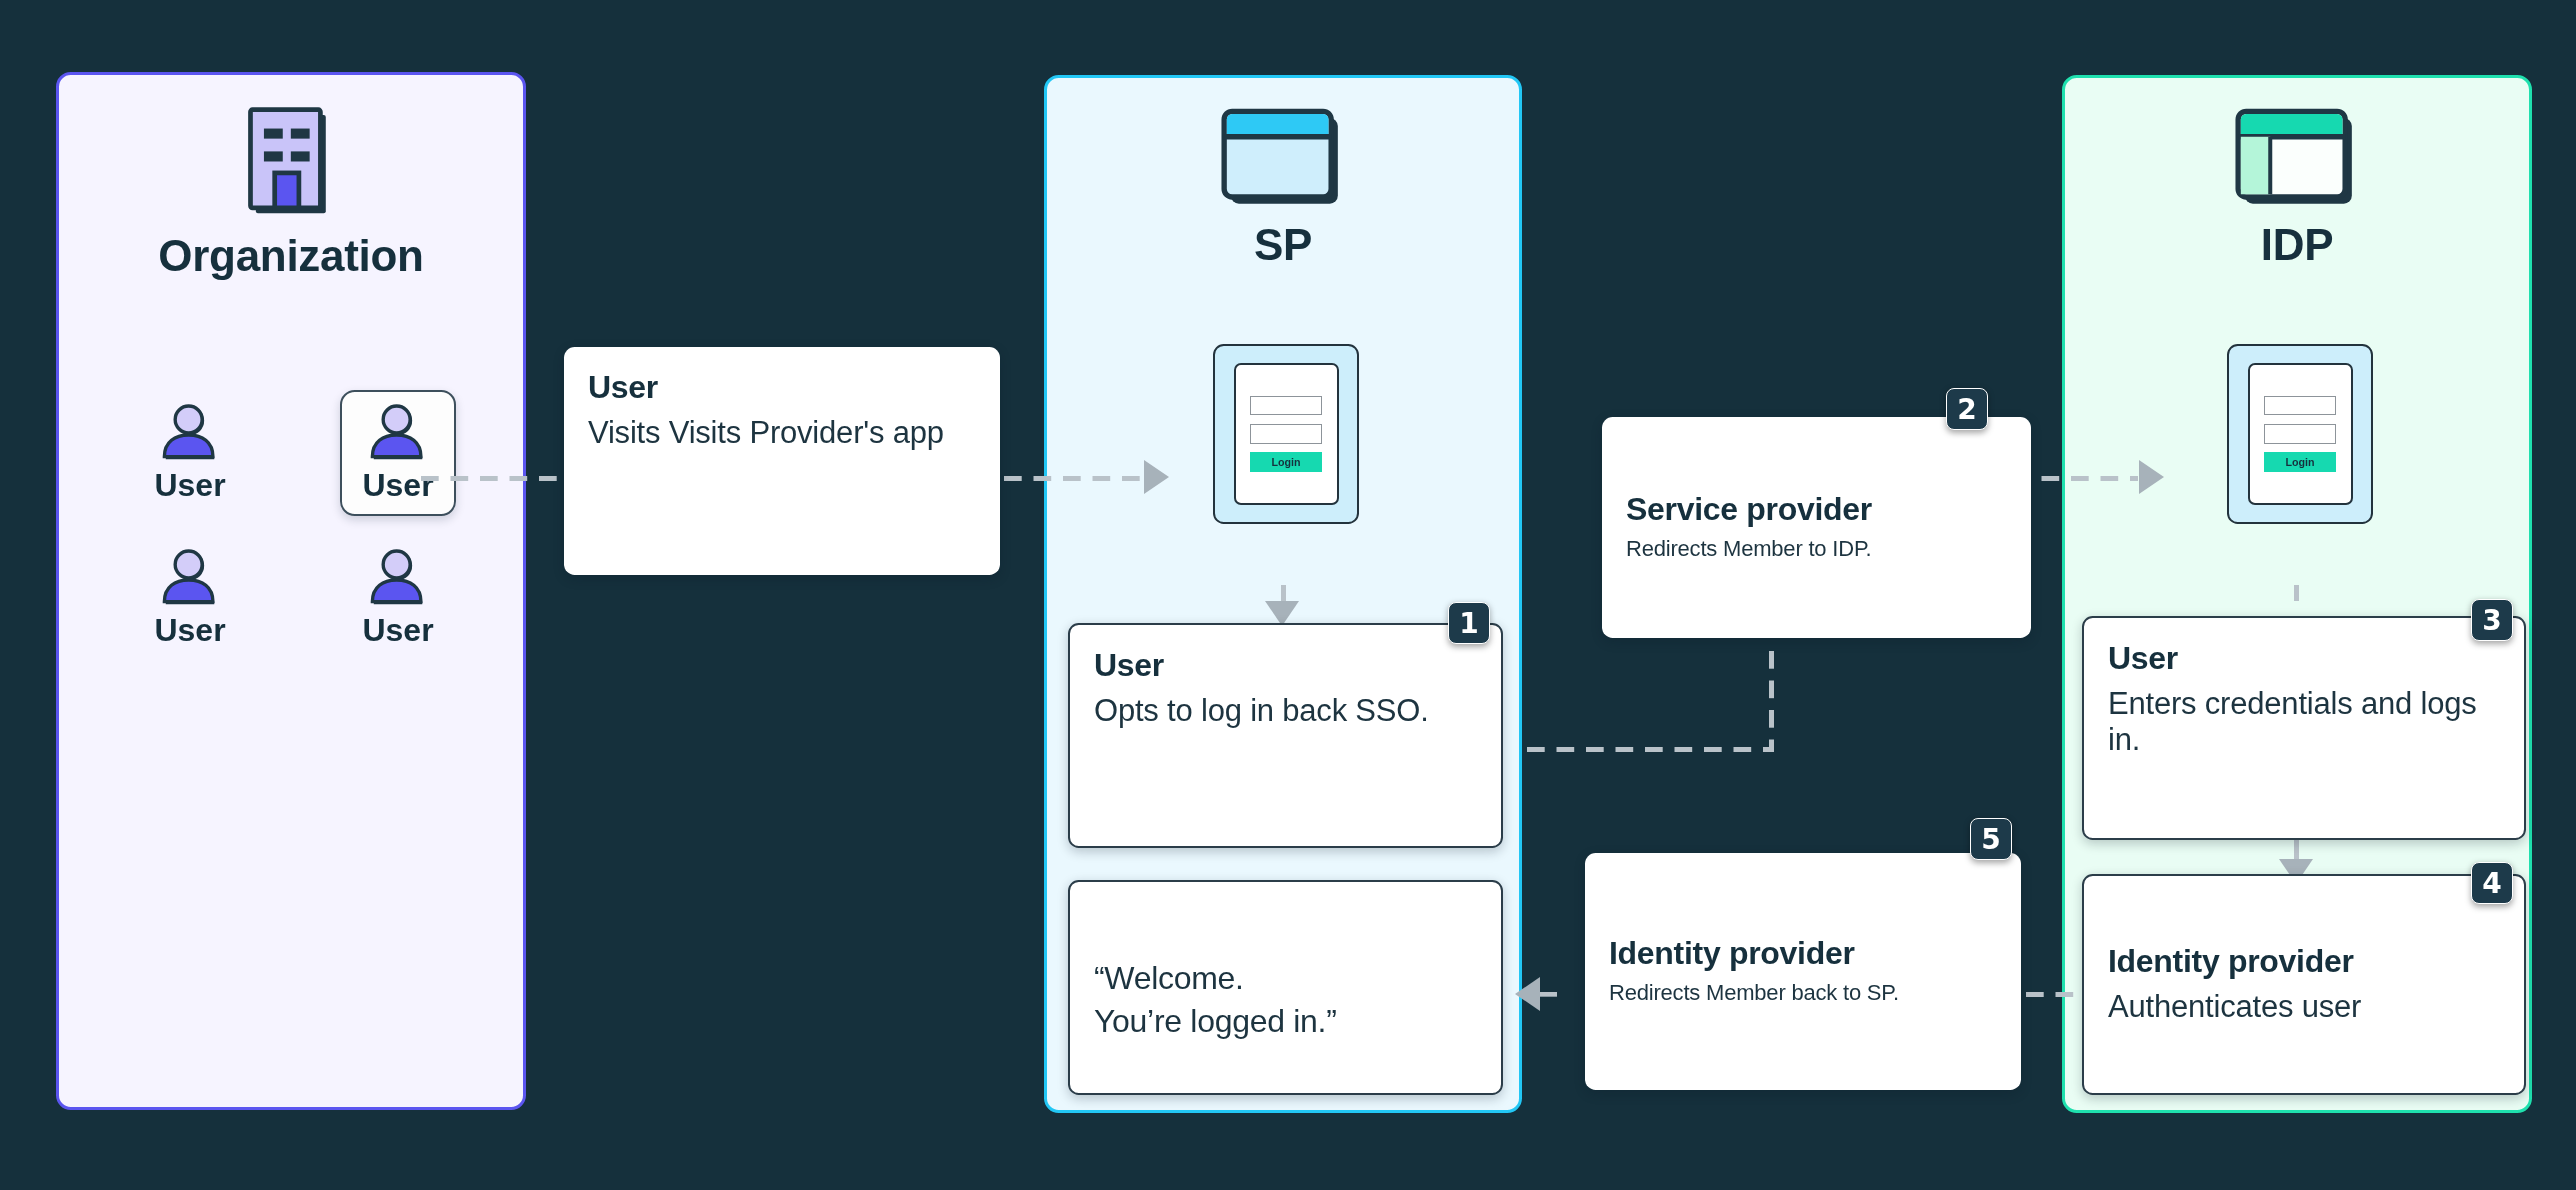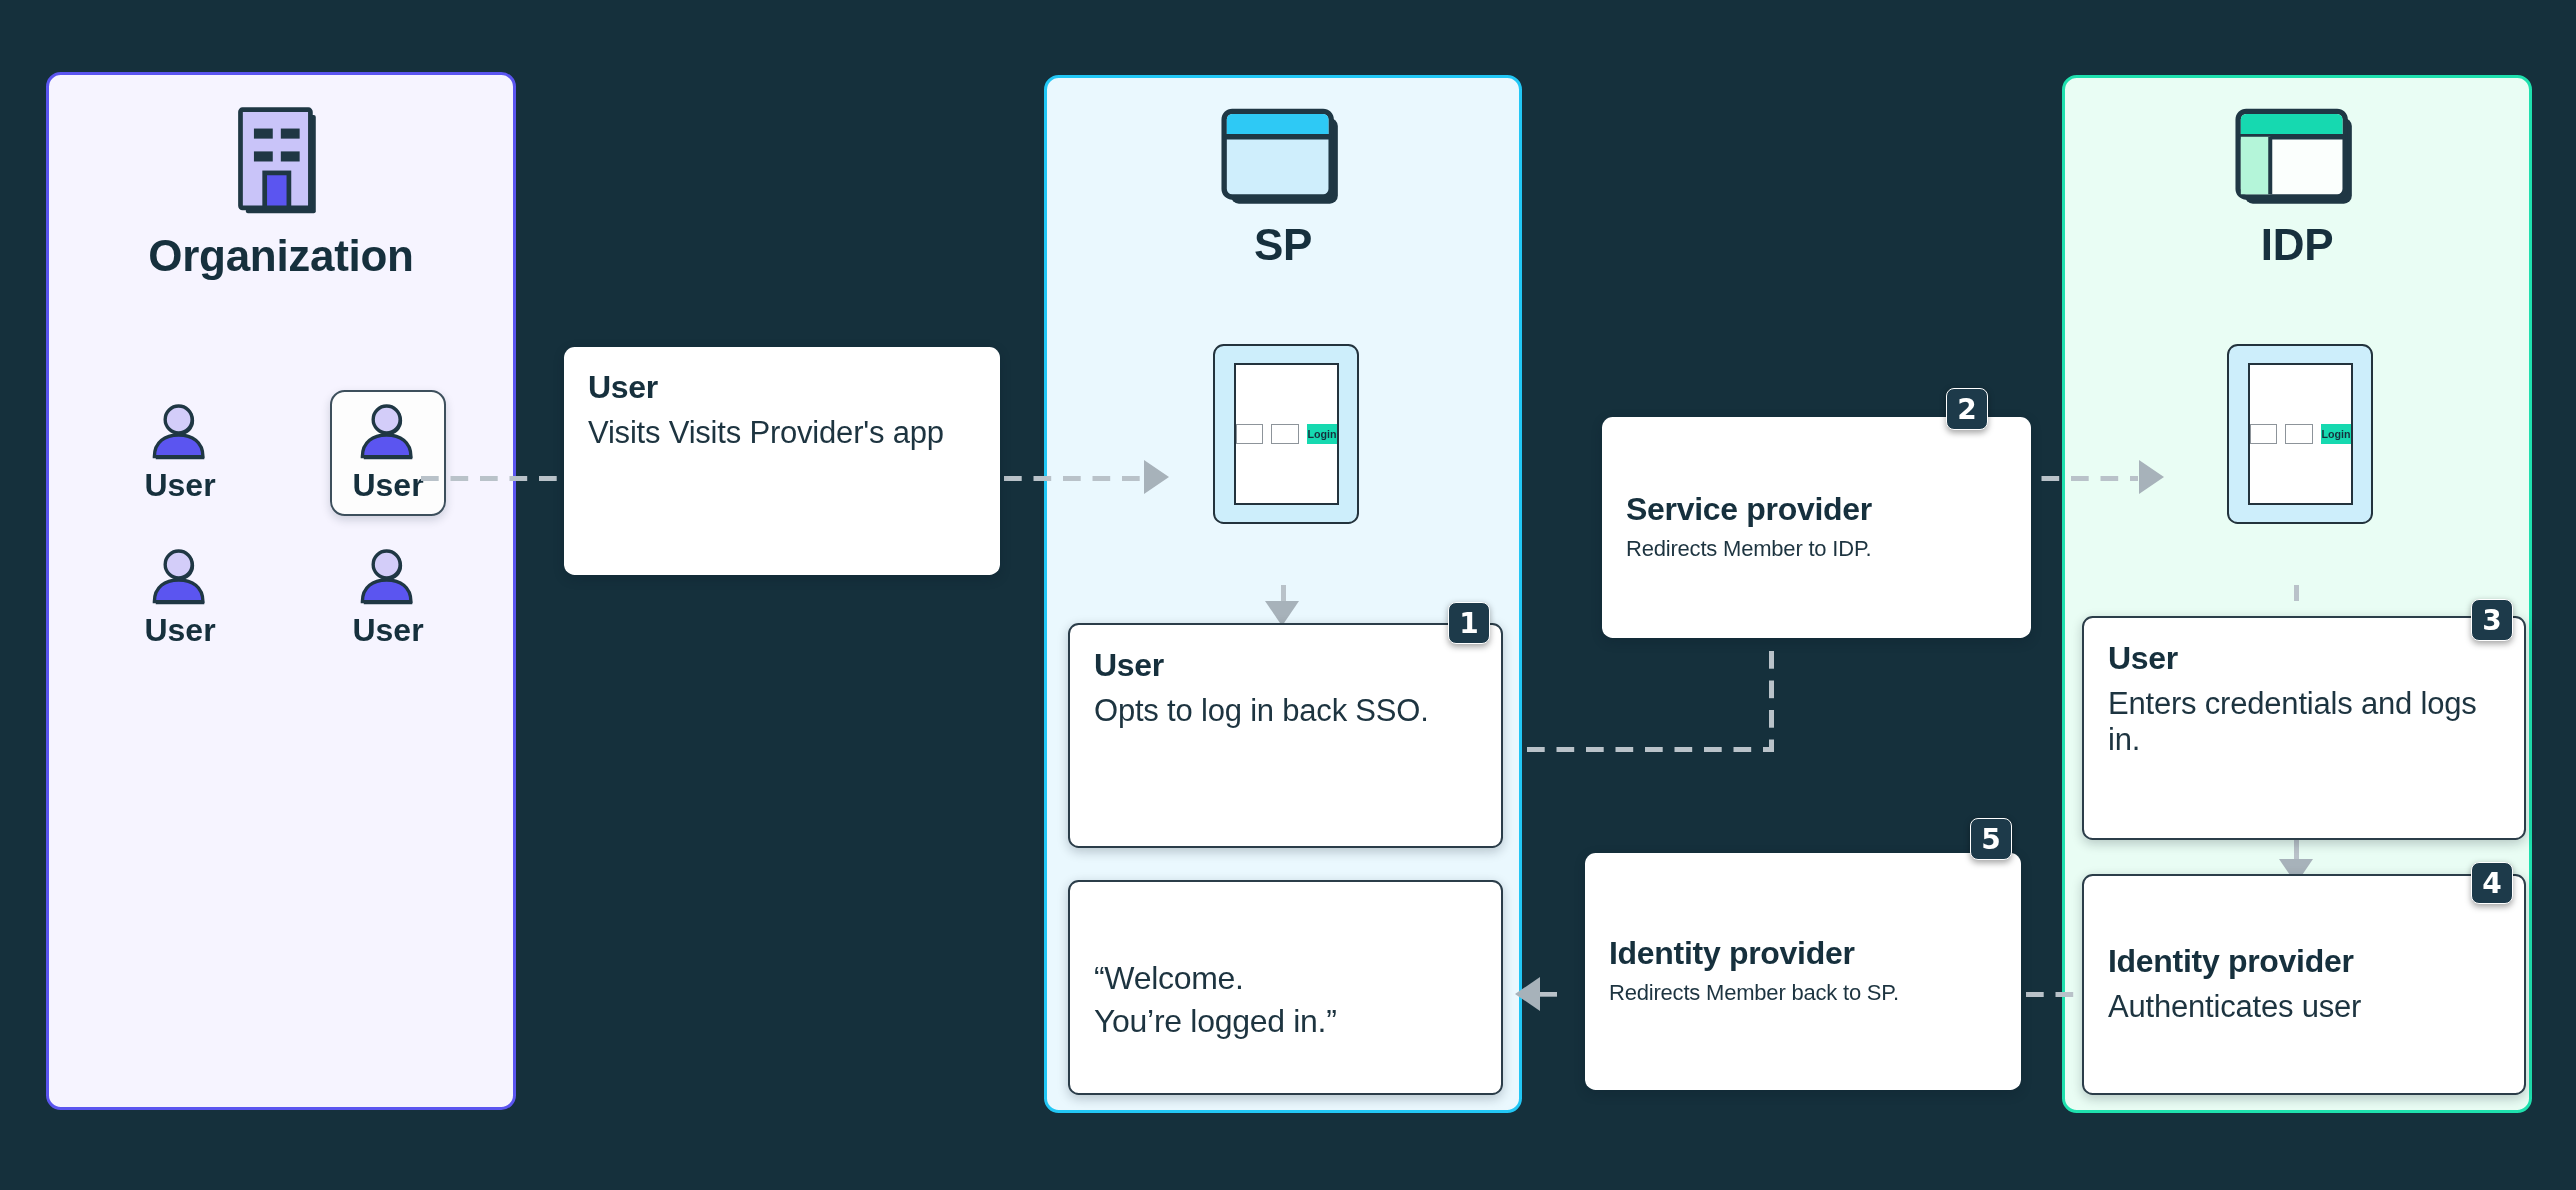--- a/index.html
+++ b/index.html
@@ -7,21 +7,21 @@
     width: 2576px; height: 1191px;
     background: #15303c;
     font-family: "Liberation Sans", sans-serif;
     overflow: hidden;
   }
   .stage { position: relative; width: 2576px; height: 1191px; }
 
   
   .panel { position: absolute; border-radius: 14.8px; }
   .panel-org {
-    left: 46px; top: 72px; width: 470px; height: 1038px;
+    left: 56px; top: 72px; width: 470px; height: 1038px;
     background: #f6f4ff; border: 3.4px solid #5b55f0;
   }
   .panel-sp {
     left: 1044px; top: 75px; width: 478px; height: 1038px;
     background: #eaf8fe; border: 3.4px solid #22c7f5;
   }
   .panel-idp {
     left: 2062px; top: 75px; width: 470px; height: 1038px;
     background: #e9fdf4; border: 3.4px solid #1fe0ae;
   }
@@ -54,22 +54,22 @@
   }
 
   
   .login-mock {
     position: absolute; width: 146px; height: 180px;
     background: #cdeefb; border: 2px solid #23333d; border-radius: 10.7px;
     display: flex; align-items: center; justify-content: center;
   }
   .login-card {
     width: 105px; height: 142px; background: #fff;
-    border: 2px solid #23333d; border-radius: 0;
-    display: flex; flex-direction: row; align-items: center;
+    border: 2px solid #23333d; border-radius: 7px;
+    display: flex; flex-direction: column; align-items: center;
     justify-content: center; gap: 8.7px;
   }
   .login-field {
     width: 72px; height: 19.5px; background: #fff;
     border: 1.3px solid #8d949a;
   }
   .login-btn {
     width: 72px; height: 20px; background: #16d9b0;
     display: flex; align-items: center; justify-content: center;
     font-size: 10.7px; font-weight: 700; color: #16303d;

